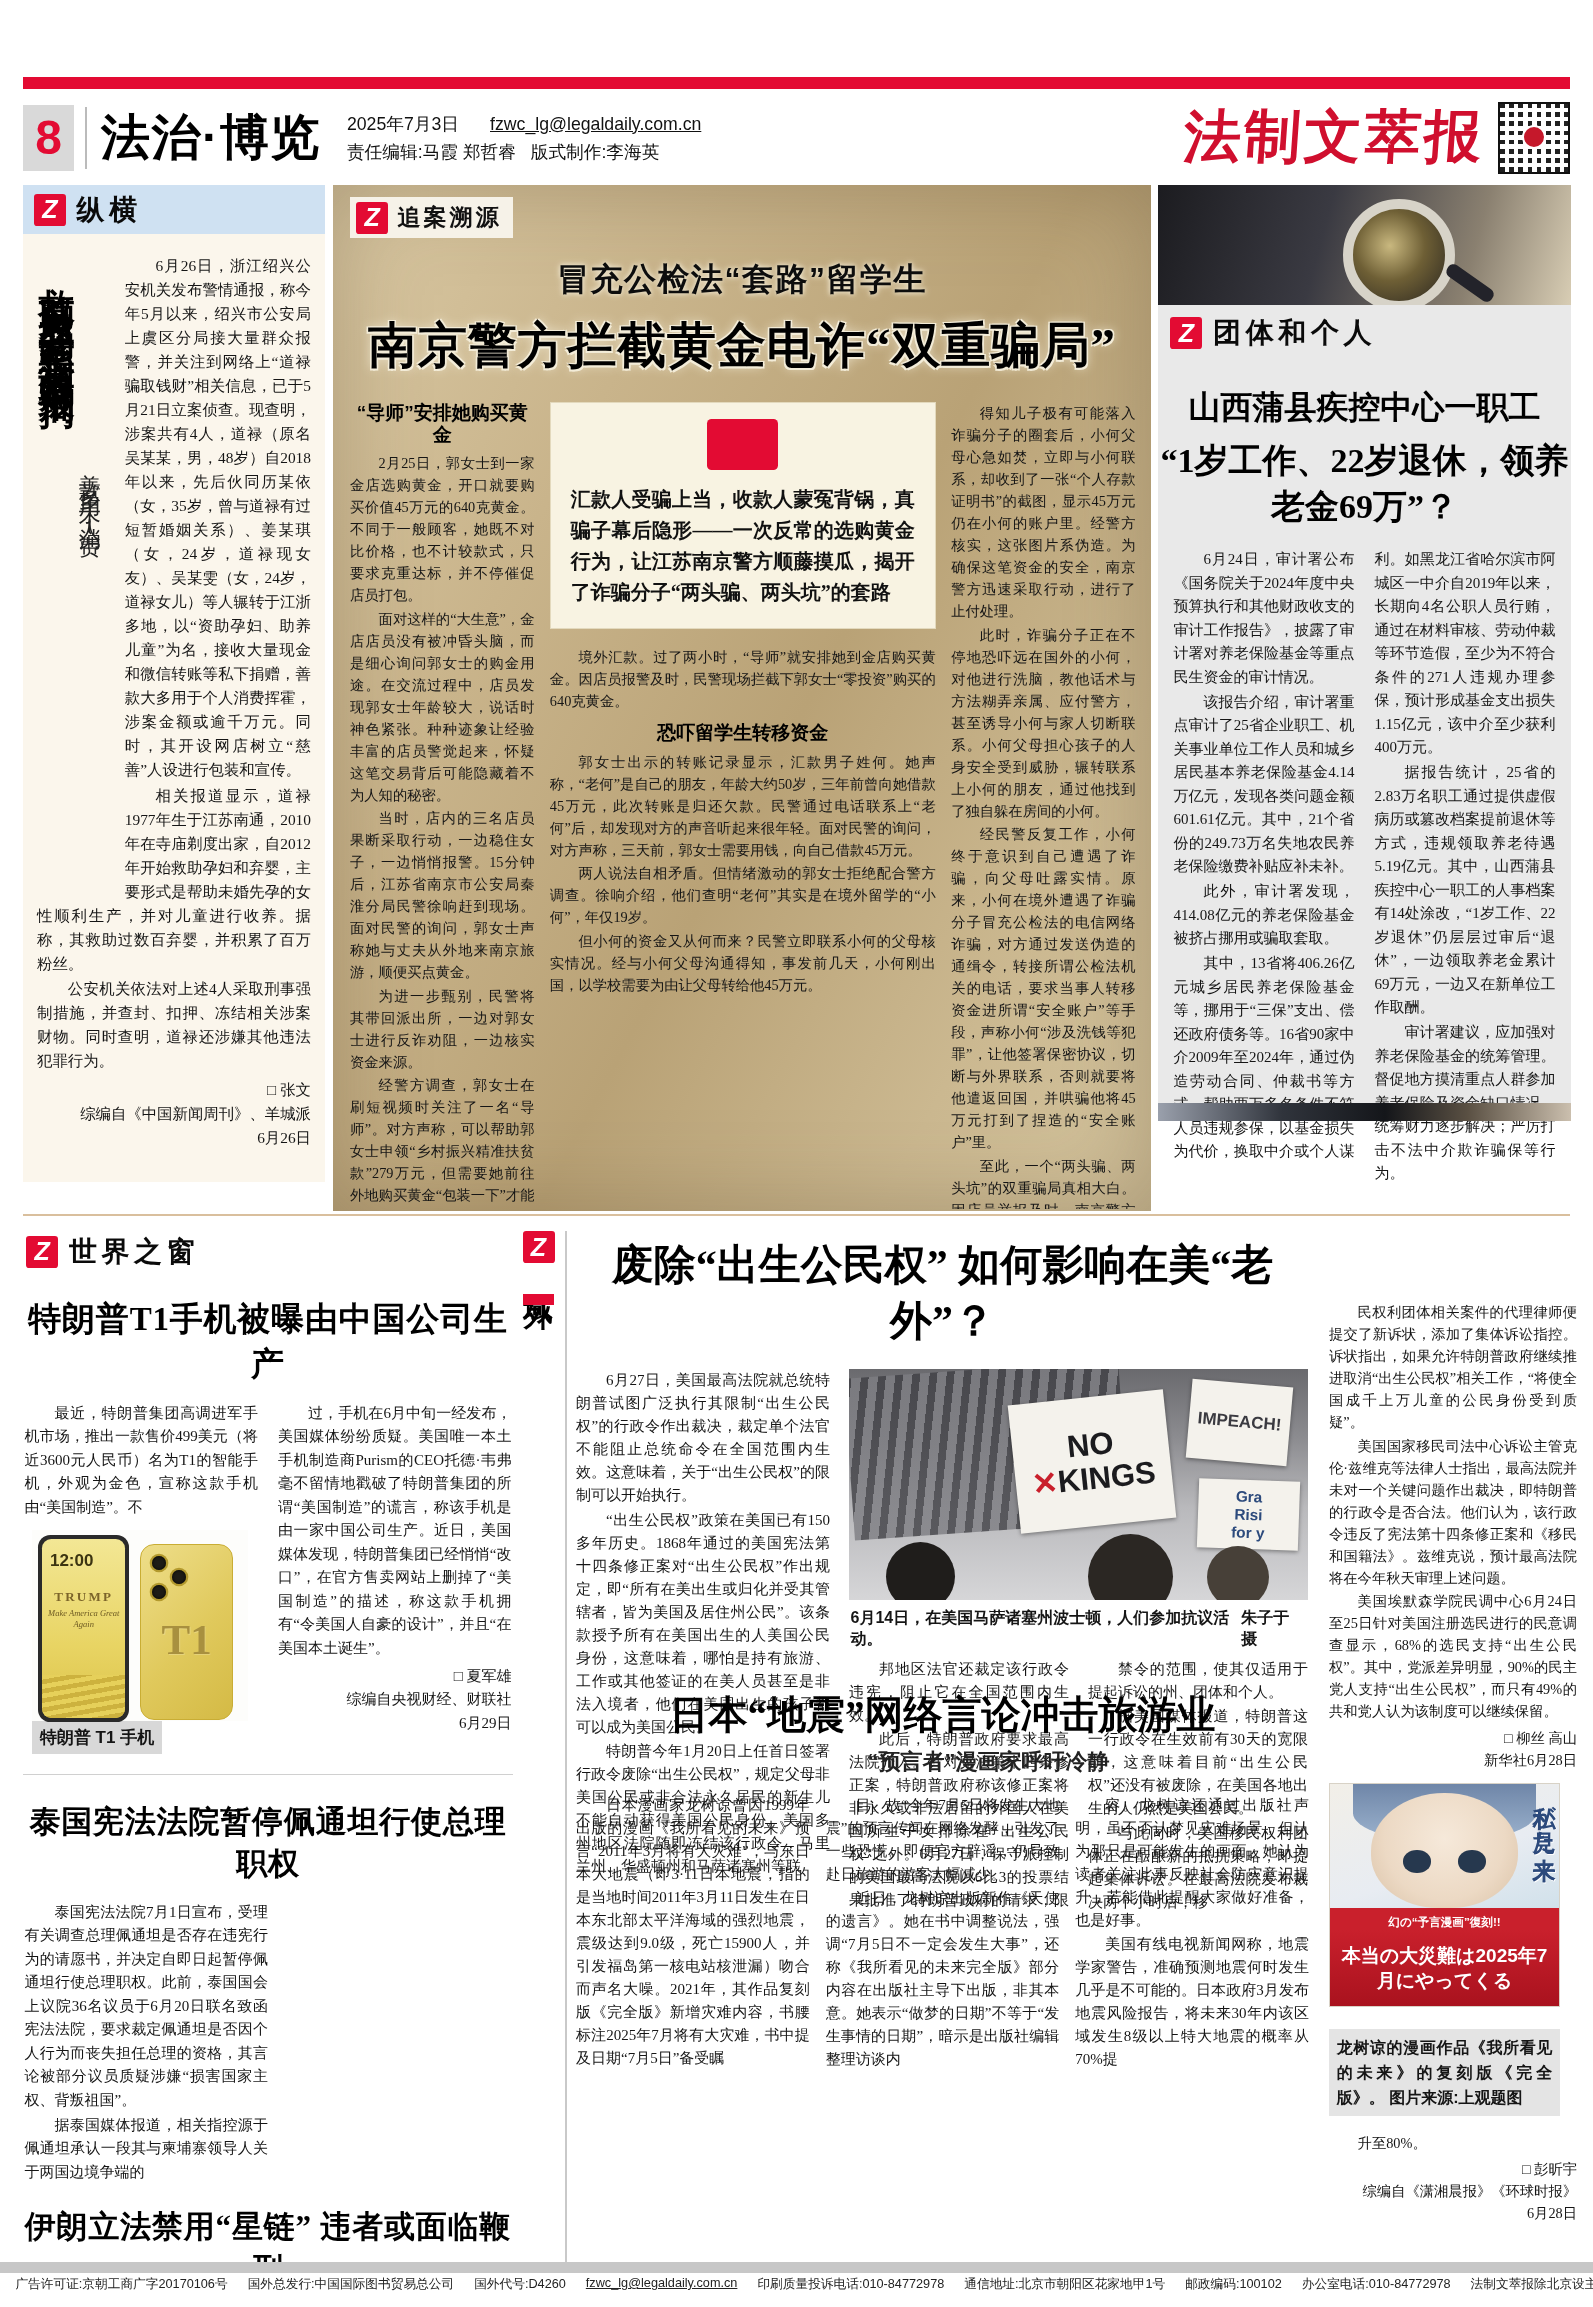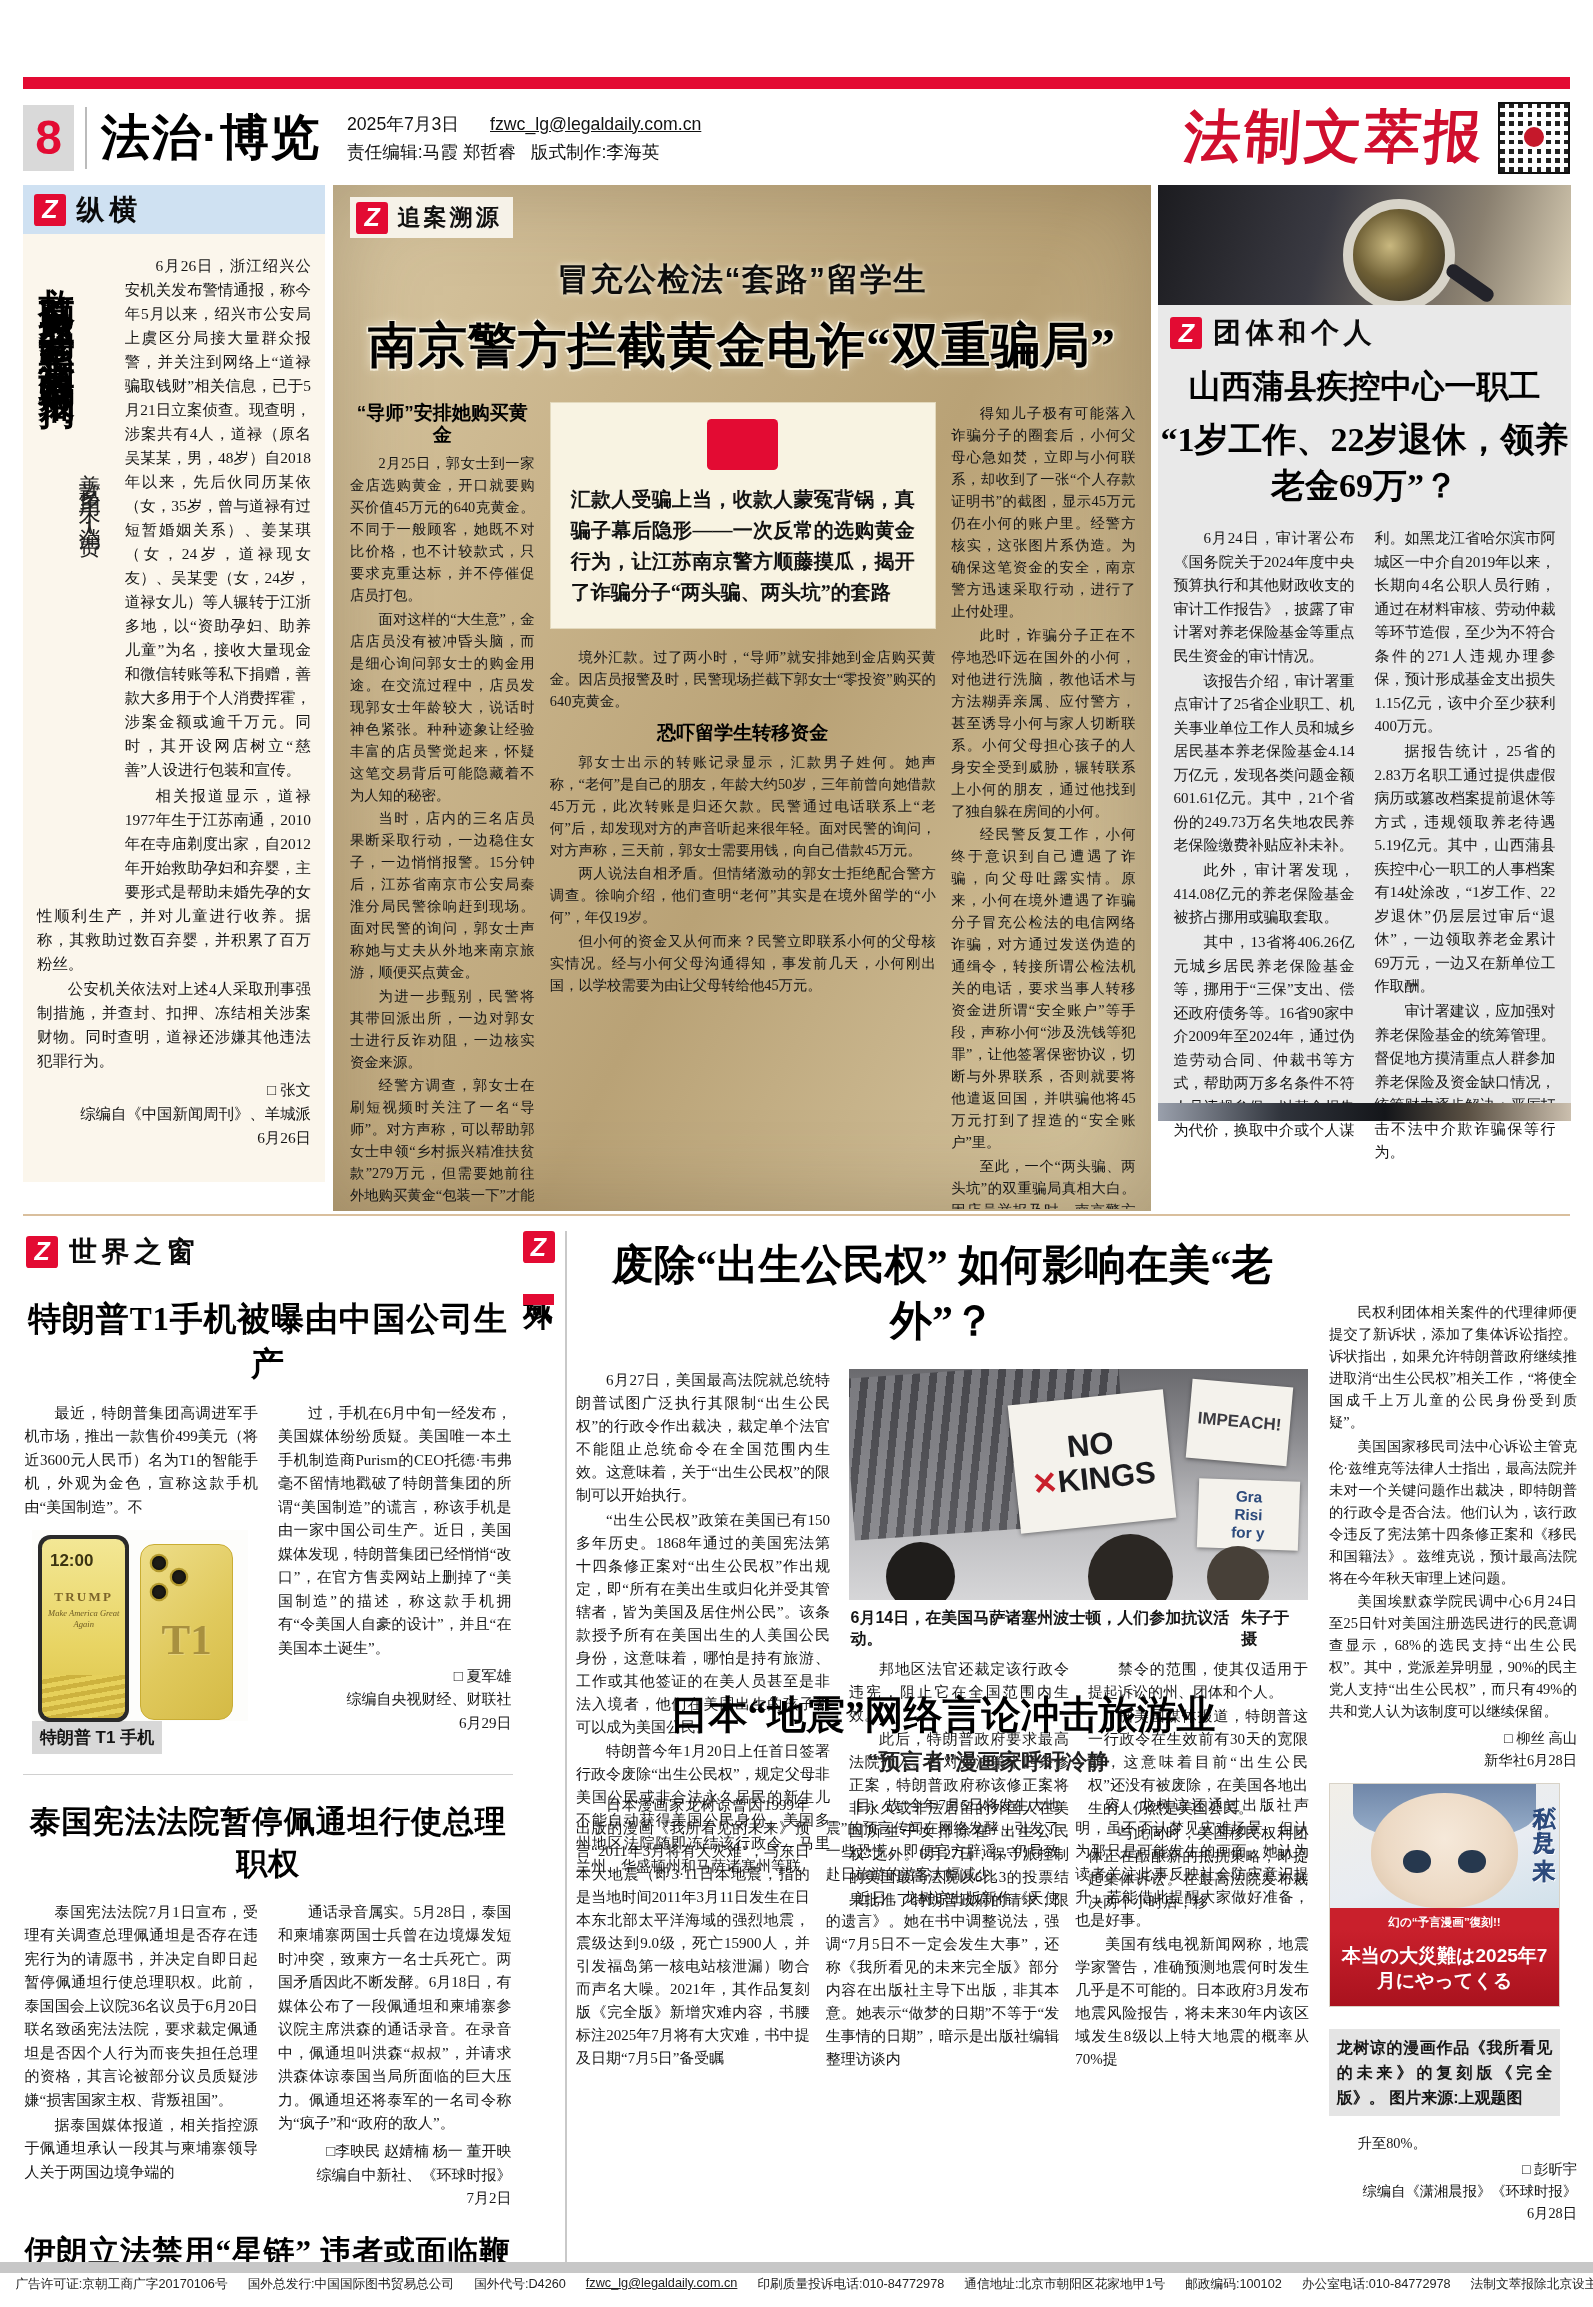--- a/index.html
+++ b/index.html
@@ -64,21 +64,21 @@
   .quotetext{font-weight:bold;font-size:20px;line-height:31px;text-align:justify;color:#111;}
 
   
   #dadi{left:1158px;top:185px;width:413px;height:936px;background:#e9e9e9;}
   .dadi-photo{height:120px;position:relative;background:linear-gradient(105deg,#1c1c20 0%,#3a3a42 40%,#8a8070 75%,#d8cdb4 100%);overflow:hidden;}
   .mag-ring{position:absolute;right:116px;top:14px;width:92px;height:92px;border:10.8px solid #d7d3c8;border-radius:50%;
             background:radial-gradient(circle at 40% 40%,#c9b87f 0%,#6e5f35 45%,#2a2620 100%);}
   .mag-handle{position:absolute;right:74px;top:91px;width:54px;height:14px;background:#23232a;transform:rotate(35deg);border-radius:6.2px;}
   .secbar-gray{display:flex;align-items:center;gap:10.8px;padding:9.2px 0 0 12.3px;}
   .dadi-head{
-    text-align:center;font-weight:bold;color:#000;margin-top:13px;}
+    text-align:center;font-weight:bold;color:#000;margin-top:34px;}
   .dadi-head .l1{font-size:32px;}
   .dadi-head .l2{font-size:34px;margin-top:7.7px;}
   .dadi-body{columns:2;column-gap:20px;padding:18.5px 15.4px 0 15.4px;font-size:15px;line-height:23.5px;height:662px;}
   .dadi-strip{position:absolute;left:0;bottom:0;width:100%;height:18.5px;
       background:linear-gradient(90deg,#9aa0ac 0%,#30343c 30%,#14161a 55%,#5a5043 75%,#cbbfae 100%);}
   #midrule{left:23px;top:1214px;width:1547px;height:2.3px;background:#d9bf9d;}
 
   
   #shijie{left:23px;top:1231px;width:490px;height:1033px;background:#fff;}
   .secbar-plain{display:flex;align-items:center;gap:10.8px;padding:1.5px 0 0 3.1px;}
@@ -324,28 +324,20 @@
   <div class="thinrule"></div>
 
   <div class="art-head" style="font-size:31px;">泰国宪法法院暂停佩通坦行使总理职权</div>
   <div class="cols2">
     <div class="c">
       <div>
           <p class="para">泰国宪法法院7月1日宣布，受理有关调查总理佩通坦是否存在违宪行为的请愿书，并决定自即日起暂停佩通坦行使总理职权。此前，泰国国会上议院36名议员于6月20日联名致函宪法法院，要求裁定佩通坦是否因个人行为而丧失担任总理的资格，其言论被部分议员质疑涉嫌“损害国家主权、背叛祖国”。</p>
           <p class="para">据泰国媒体报道，相关指控源于佩通坦承认一段其与柬埔寨领导人关于两国边境争端的</p>
         </div>
     </div>
-    <div class="c">
-      <div>
-          <p class="para">通话录音属实。5月28日，泰国和柬埔寨两国士兵曾在边境爆发短时冲突，致柬方一名士兵死亡。两国矛盾因此不断发酵。6月18日，有媒体公布了一段佩通坦和柬埔寨参议院主席洪森的通话录音。在录音中，佩通坦叫洪森“叔叔”，并请求洪森体谅泰国当局所面临的巨大压力。佩通坦还将泰军的一名司令称为“疯子”和“政府的敌人”。</p>
-        </div>
-      <div class="byline">□李映民 赵婧楠 杨一 董开映</div>
-      <div class="srcline">综编自中新社、《环球时报》</div>
-      <div class="srcline">7月2日</div>
-    </div>
   </div>
 
   <div class="art-head" style="font-size:31px;margin-top:20px;">伊朗立法禁用“星链” 违者或面临鞭刑</div>
 
 </div>
 
 <div id="yuwai-tab" class="abs">
   <div class="zlogo">Z</div>
   <div class="v-tagname">域外</div>
   <div class="redbar-v"></div>

